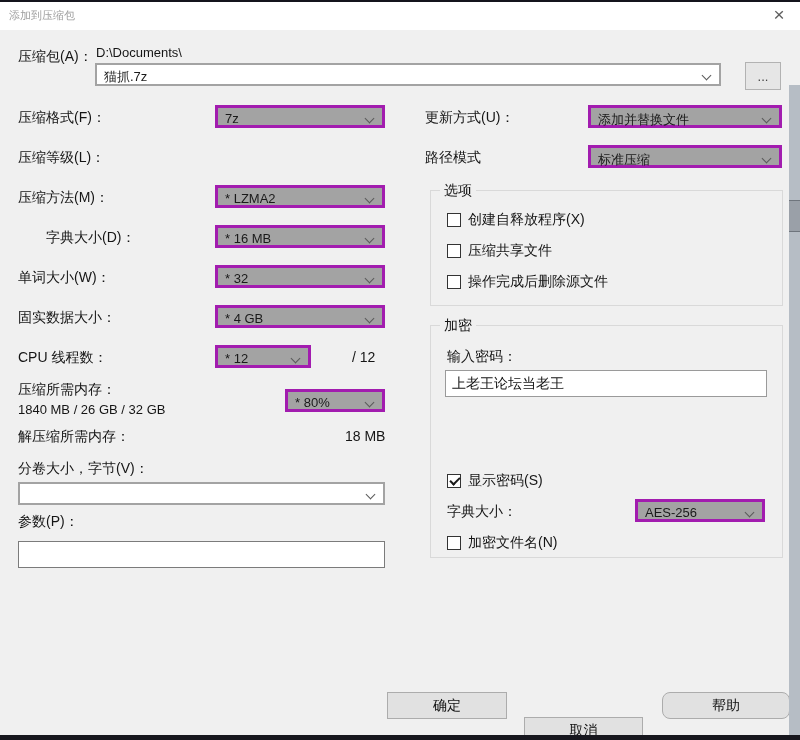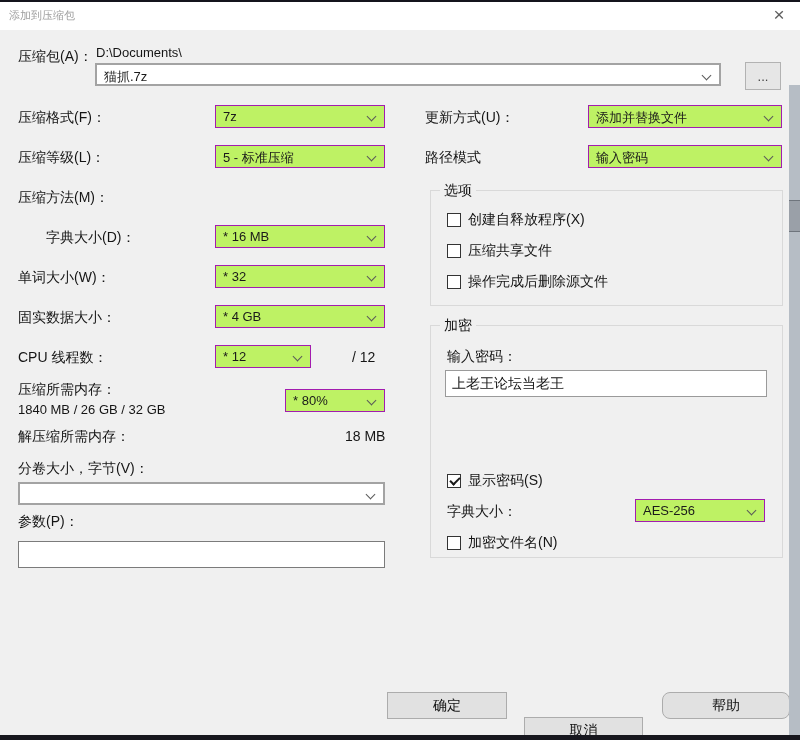--- a/index.html
+++ b/index.html
@@ -6,21 +6,21 @@
   html,body { width:800px; height:740px; }
   body { font-family:"Liberation Sans","DejaVu Sans",sans-serif; }
   .dialog { position:relative; width:800px; height:740px; background:#f0f0f0; overflow:hidden; }
   .top-edge { position:absolute; left:0; top:0; width:800px; height:2px; background:#14141c; }
   .titlebar { position:absolute; left:0; top:2px; width:800px; height:28px; background:#ffffff; }
   .title { position:absolute; left:9px; top:6px; font-size:11px; color:#9e9e9e; }
   .close-btn { position:absolute; right:6px; top:0px; width:30px; height:26px; color:#5f5f5f;
                font-size:19px; text-align:center; line-height:26px; cursor:pointer; background:transparent; border:none; }
   .lbl { position:absolute; font-size:14px; color:#151515; white-space:nowrap; }
   .val-text { position:absolute; font-size:13px; color:#151515; white-space:nowrap; }
-  .combo { position:absolute; height:23px; background:#bef264; border:1px solid #a21caf; cursor:pointer; }
+  .combo { position:absolute; height:23px; background:#a3a3a3; border:3px solid #a21caf; cursor:pointer; }
   .combo.editable { background:#ffffff; border:2px solid #a3a3a3; }
   .combo-text { position:absolute; left:7px; top:3px; font-size:13px; color:#1a1a1a; white-space:nowrap; }
   .chev { position:absolute; right:9px; top:7px; width:7px; height:7px;
           border-right:1.6px solid #5a5a5a; border-bottom:1.6px solid #5a5a5a; transform:rotate(45deg); }
   .txtinput { position:absolute; background:#ffffff; border:1px solid #7b7b7b; font-size:14px;
               color:#111; padding:0 6px; font-family:"Liberation Sans","DejaVu Sans",sans-serif; }
   .groupbox { position:absolute; border:1px solid #d9d9d9; background:transparent; }
   .group-legend { position:absolute; font-size:14px; color:#151515; background:#f0f0f0; padding:0 4px; }
   .check-row { position:absolute; display:flex; align-items:center; cursor:pointer; }
   .checkbox { position:relative; width:14px; height:14px; background:#ffffff; border:1px solid #333;
@@ -56,26 +56,26 @@
   </div>
   <button class="browse-btn">...</button>
 
   <span class="lbl" style="left:18px;top:109px;">压缩格式(F)：</span>
   <div class="combo" style="left:215px;top:105px;width:170px;">
     <span class="combo-text">7z</span>
     <span class="chev"></span>
   </div>
 
   <span class="lbl" style="left:18px;top:149px;">压缩等级(L)：</span>
-  <div class="combo" style="left:215px;top:145px;width:170px;">
-    <span class="combo-text">5 - 标准压缩</span>
+
+  <span class="lbl" style="left:18px;top:189px;">压缩方法(M)：</span>
+  <div class="combo" style="left:215px;top:185px;width:170px;">
+    <span class="combo-text">* LZMA2</span>
     <span class="chev"></span>
   </div>
-
-  <span class="lbl" style="left:18px;top:189px;">压缩方法(M)：</span>
 
   <span class="lbl" style="left:18px;top:229px;margin-left:28px;">字典大小(D)：</span>
   <div class="combo" style="left:215px;top:225px;width:170px;padding-left:12px;">
     <span class="combo-text">* 16 MB</span>
     <span class="chev"></span>
   </div>
 
   <span class="lbl" style="left:18px;top:269px;">单词大小(W)：</span>
   <div class="combo" style="left:215px;top:265px;width:170px;text-align:center;">
     <span class="combo-text">* 32</span>
@@ -115,21 +115,21 @@
   <input class="txtinput" style="left: 18px; top: 541px; width: 367px; height: 27px;" type="text" value="">
 
   <span class="lbl" style="left:425px;top:109px;">更新方式(U)：</span>
   <div class="combo" style="left:588px;top:105px;width:194px;">
     <span class="combo-text">添加并替换文件</span>
     <span class="chev"></span>
   </div>
 
   <span class="lbl" style="left:425px;top:149px;">路径模式</span>
   <div class="combo" style="left:588px;top:145px;width:194px;">
-    <span class="combo-text">输入密码</span>
+    <span class="combo-text">标准压缩</span>
     <span class="chev"></span>
   </div>
 
   <div class="groupbox" style="left:430px;top:190px;width:353px;height:116px;"></div>
   <span class="group-legend" style="left:440px;top:182px;">选项</span>
 
   <div class="check-row" style="left:447px;top:211px;">
     <span class="checkbox"></span>
     <span class="check-label">创建自释放程序(X)</span>
   </div>

